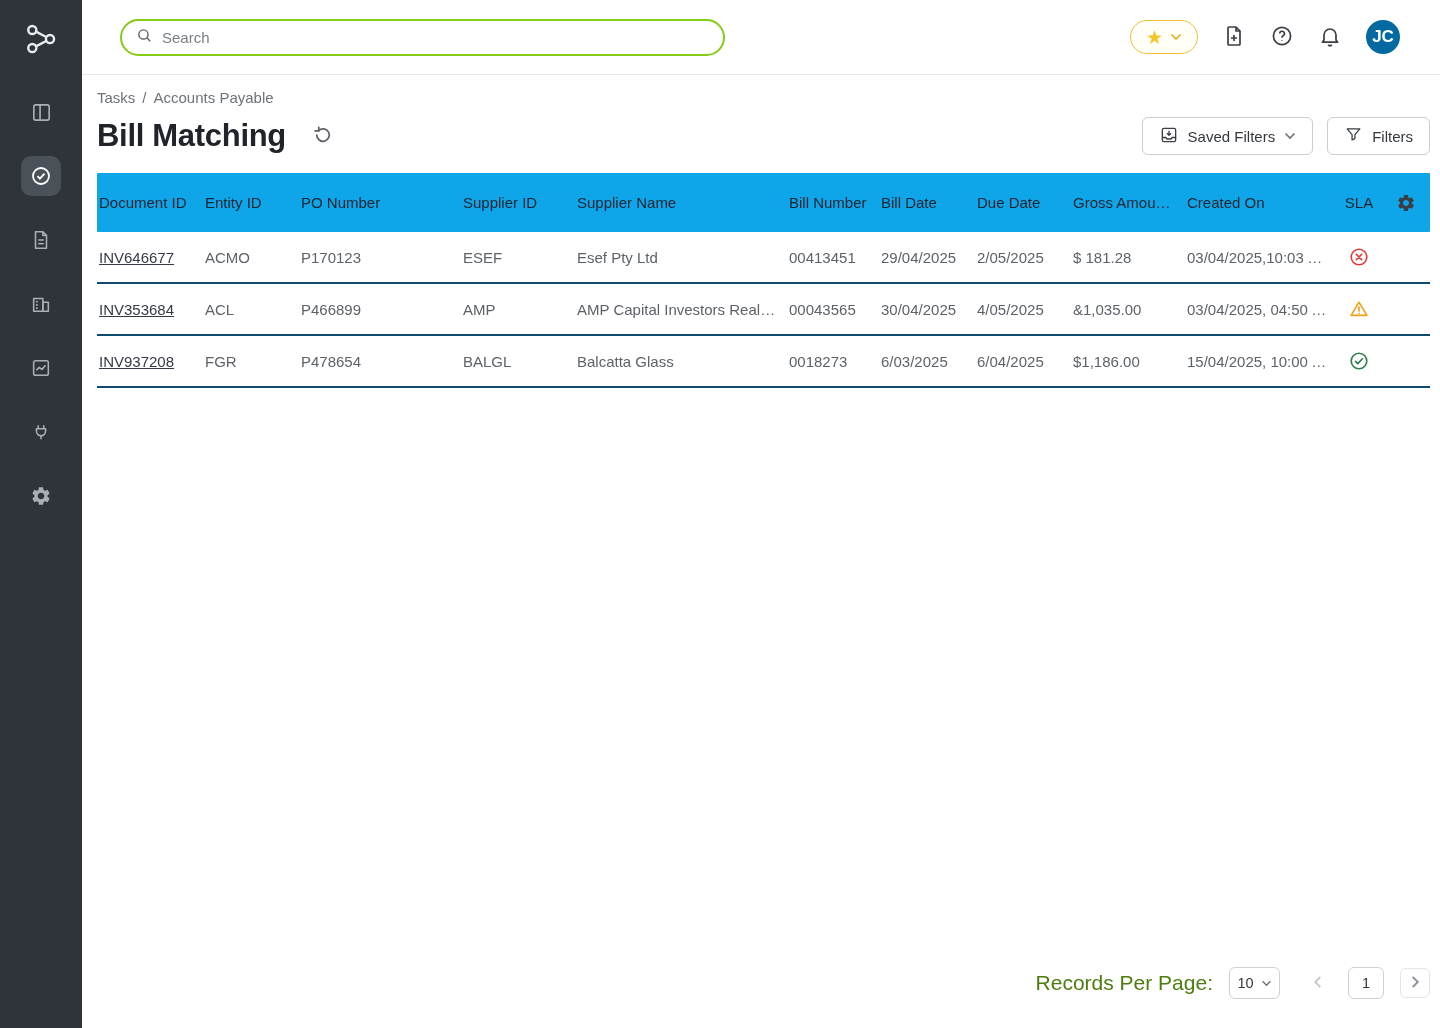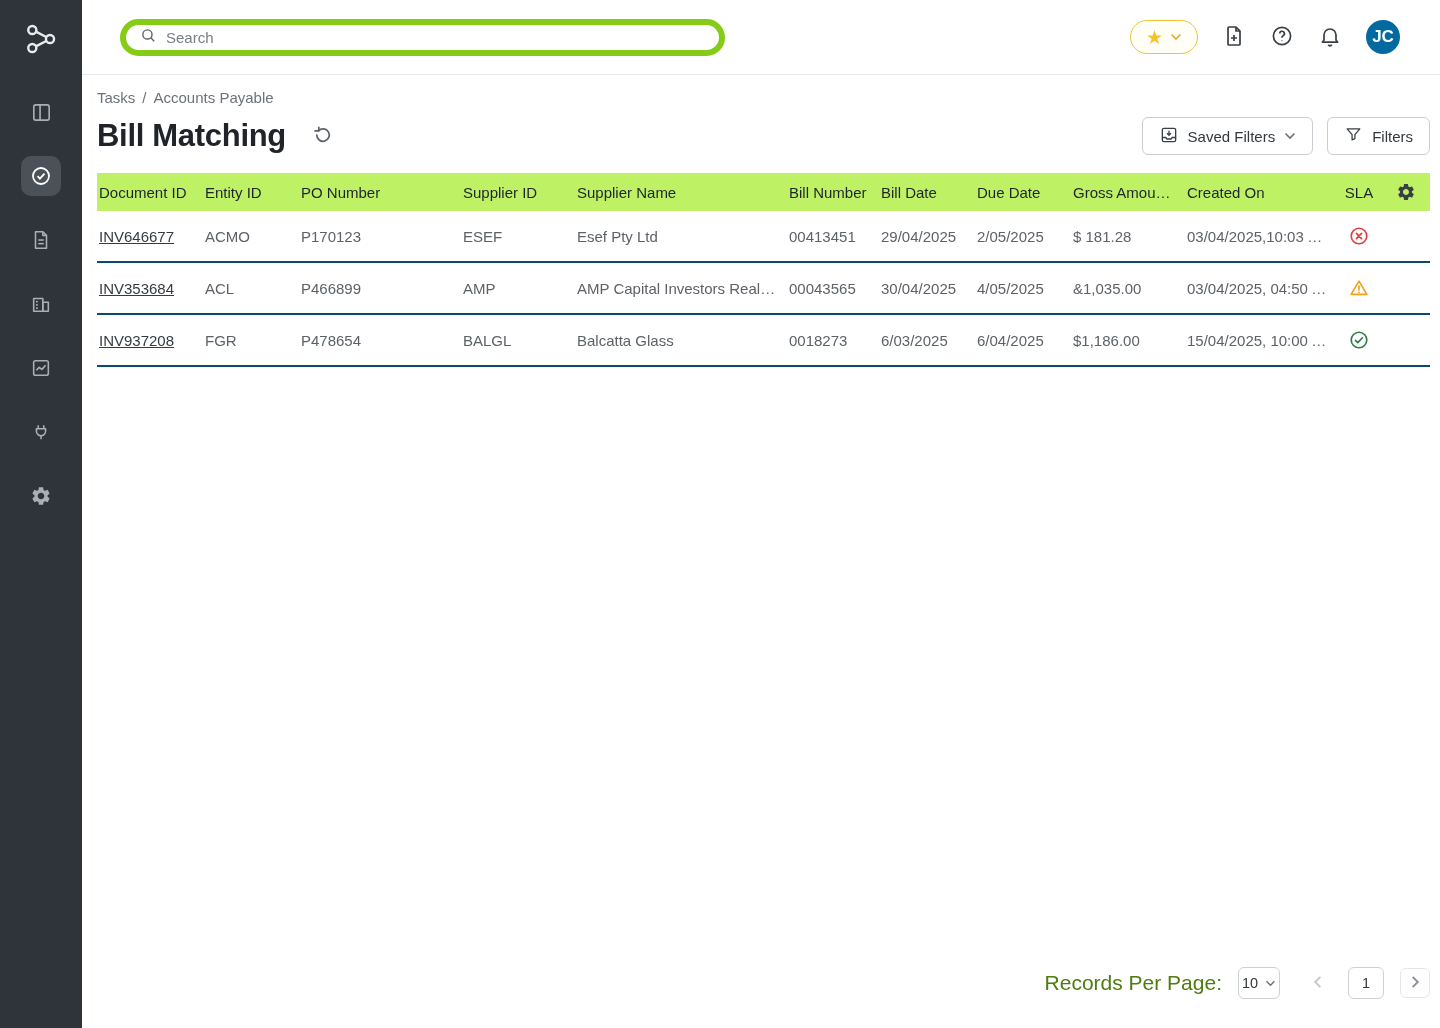--- a/index.html
+++ b/index.html
@@ -11,21 +11,21 @@
   .sidebar { width:82px; background:#2e343a; display:flex; flex-direction:column; align-items:center; flex-shrink:0; }
   .logo-box { height:82px; display:flex; align-items:center; justify-content:center; width:100%; }
   .nav { display:flex; flex-direction:column; align-items:center; gap:24px; padding-top:10px; }
   .nav-item { width:40px; height:40px; display:flex; align-items:center; justify-content:center; border-radius:10px; cursor:pointer; }
   .nav-item.active { background:#4a5158; }
   .nav-item svg { display:block; }
 
   
   .main { flex:1; display:flex; flex-direction:column; min-width:0; }
   .topbar { height:75px; flex-shrink:0; display:flex; align-items:center; border-bottom:1px solid #e7e8ea; padding:0 40px 0 38px; }
-  .search-box { width:605px; height:37px; border:6px solid #84cc16; border-radius:20px; display:flex; align-items:center; padding:0 14px; gap:9px; background:#fff; }
+  .search-box { width:605px; height:37px; border:2px solid #84cc16; border-radius:20px; display:flex; align-items:center; padding:0 14px; gap:9px; background:#fff; }
   .search-box input { border:none; outline:none; flex:1; font-size:15px; font-family:"Liberation Sans",sans-serif; color:#3c4043; background:transparent; }
   .search-box input::placeholder { color:#797f85; }
   .topbar-right { margin-left:auto; display:flex; align-items:center; gap:24px; }
   .account { display:flex; align-items:center; gap:13px; cursor:pointer; }
   .avatar-ad { width:36px; height:36px; border-radius:50%; background:#fbdbdd; color:#e25b68; font-size:14px; font-weight:700; display:flex; align-items:center; justify-content:center; }
   .account-name { font-size:15px; color:#33373c; }
   .star-pill { height:34px; min-width:68px; border:1.5px solid #f0c234; border-radius:18px; background:#fffef7; display:flex; align-items:center; justify-content:center; gap:7px; padding:0 12px; cursor:pointer; }
   .star-glyph { color:#f5c326; font-size:19px; line-height:1; }
   .icon-btn { background:none; border:none; cursor:pointer; display:flex; align-items:center; justify-content:center; padding:0; }
   .avatar-jc { width:34px; height:34px; border-radius:50%; background:#0369a1; color:#fff; font-size:17px; font-weight:700; display:flex; align-items:center; justify-content:center; cursor:pointer;text-align:center; }
@@ -38,33 +38,33 @@
   .breadcrumb .crumb { cursor:pointer; }
   .title-row { margin-top:8px; display:flex; align-items:center; height:44px; }
   .page-title { font-size:31px; font-weight:700; color:#20242a; letter-spacing:-0.3px; }
   .refresh-btn { margin-left:26px; background:none; border:none; cursor:pointer; display:flex; }
   .title-actions { margin-left:auto; display:flex; gap:14px; }
   .btn { height:38px; border:1px solid #c9ccd2; border-radius:6px; background:#fff; display:flex; align-items:center; gap:9px; padding:0 16px; font-size:15px; color:#33383e; font-family:"Liberation Sans",sans-serif; cursor:pointer; }
 
   
   .table-wrap { margin-top:15px; }
   .tgrid { display:grid; grid-template-columns:106px 96px 162px 114px 212px 92px 96px 96px 114px 152px 44px minmax(0,1fr); align-items:center; }
-  .thead { background:#bef264; height:38px; border-radius:1px; }
+  .thead { background:#0ea5e9; height:59px; border-radius:1px; }
   .th { font-size:15px; font-weight:500; color:#1f2430; padding:0 10px 0 2px; white-space:nowrap; overflow:hidden; text-overflow:ellipsis; }
   .trow { height:52px; border-bottom:2px solid #0c4a6e; background:#fff; }
   .td { font-size:15px; color:#5d6269; padding:0 10px 0 2px; white-space:nowrap; overflow:hidden; text-overflow:ellipsis; }
   .doclink { color:#343b45; font-weight:500; text-decoration:underline; cursor:pointer; }
   .c-center { display:flex; justify-content:center; padding:0; }
   .gear-cell { display:flex; justify-content:center; cursor:pointer; padding:0; }
   .sla-svg { width:22px; height:22px; display:block; }
 
   
   .pagination { margin-top:auto; margin-bottom:29px; display:flex; align-items:center; justify-content:flex-end; gap:16px; }
   .pag-label { font-size:21px; color:#4d7c0f; }
-  .pag-select { width:42px; height:32px; border:1px solid #cdd0d5; border-radius:6px; background:#fff; display:flex; align-items:center; justify-content:center; gap:7px; font-size:14.5px; color:#33383e; cursor:pointer; }
+  .pag-select { width:51px; height:32px; border:1px solid #cdd0d5; border-radius:6px; background:#fff; display:flex; align-items:center; justify-content:center; gap:7px; font-size:14.5px; color:#33383e; cursor:pointer; }
   .pag-prev { width:30px; height:30px; display:flex; align-items:center; justify-content:center; color:#c4c8cd; background:none; border:none; margin-left:6px; }
   .pag-page { width:36px; height:32px; border:1px solid #cdd0d5; border-radius:6px; display:flex; align-items:center; justify-content:center; font-size:14.5px; color:#33383e; cursor:pointer; }
   .pag-next { width:30px; height:30px; display:flex; align-items:center; justify-content:center; color:#8a9097; background:#fff; border:1px solid #e3e5e8; border-radius:6px; cursor:pointer; }
 </style>
 </head>
 <body>
 
 <div class="app">
 
   <div class="sidebar">

